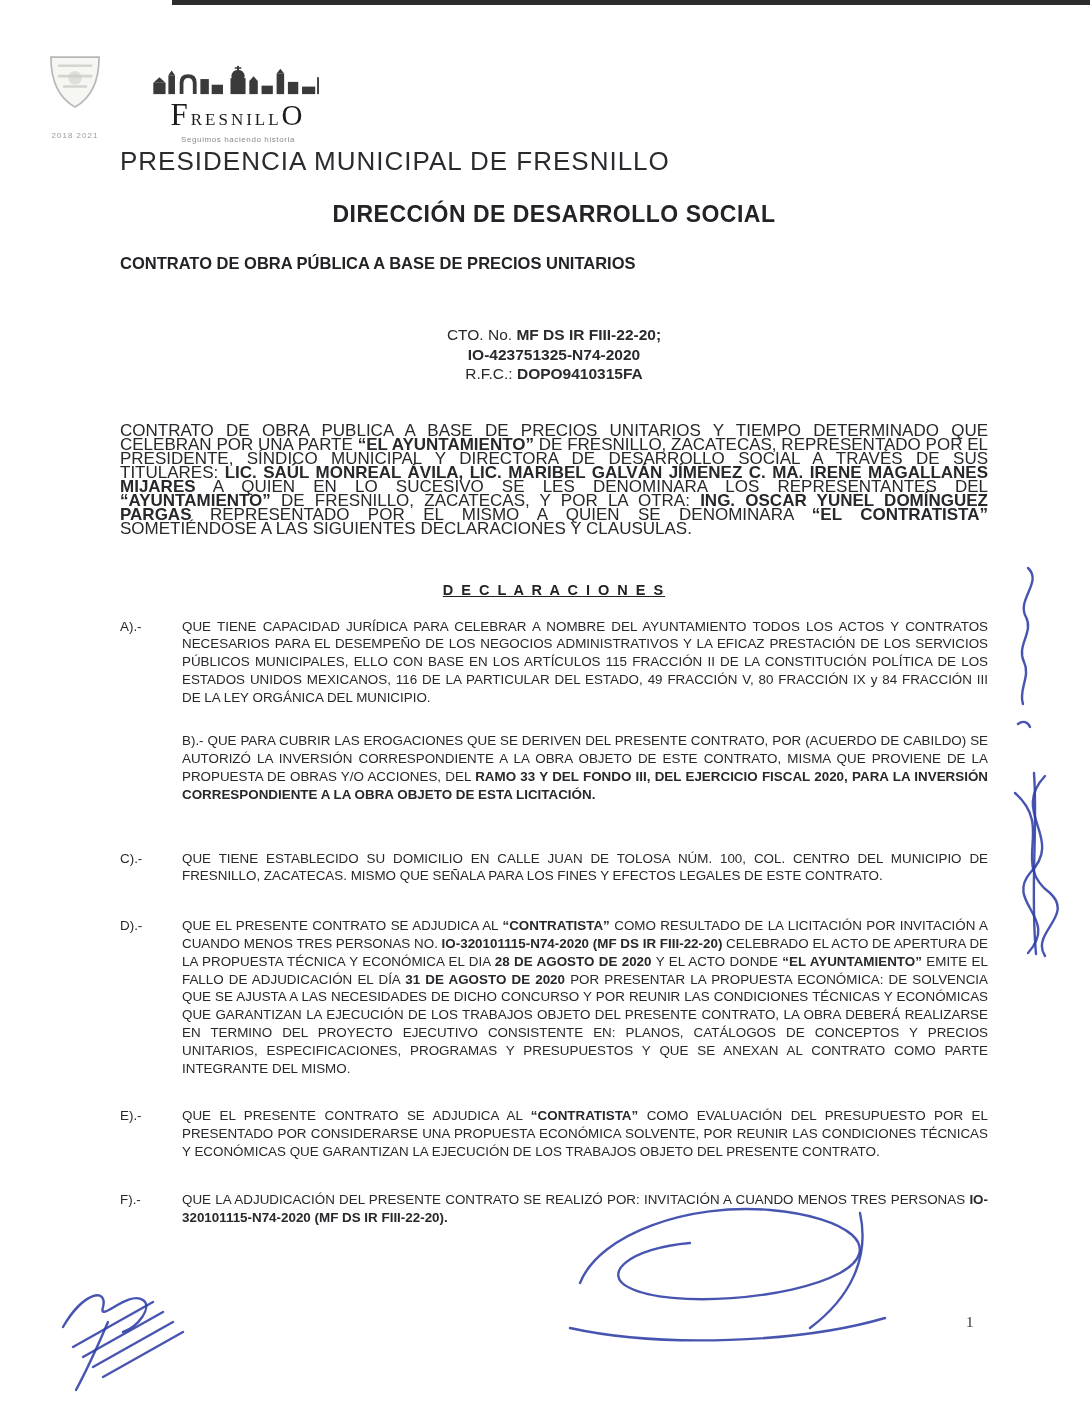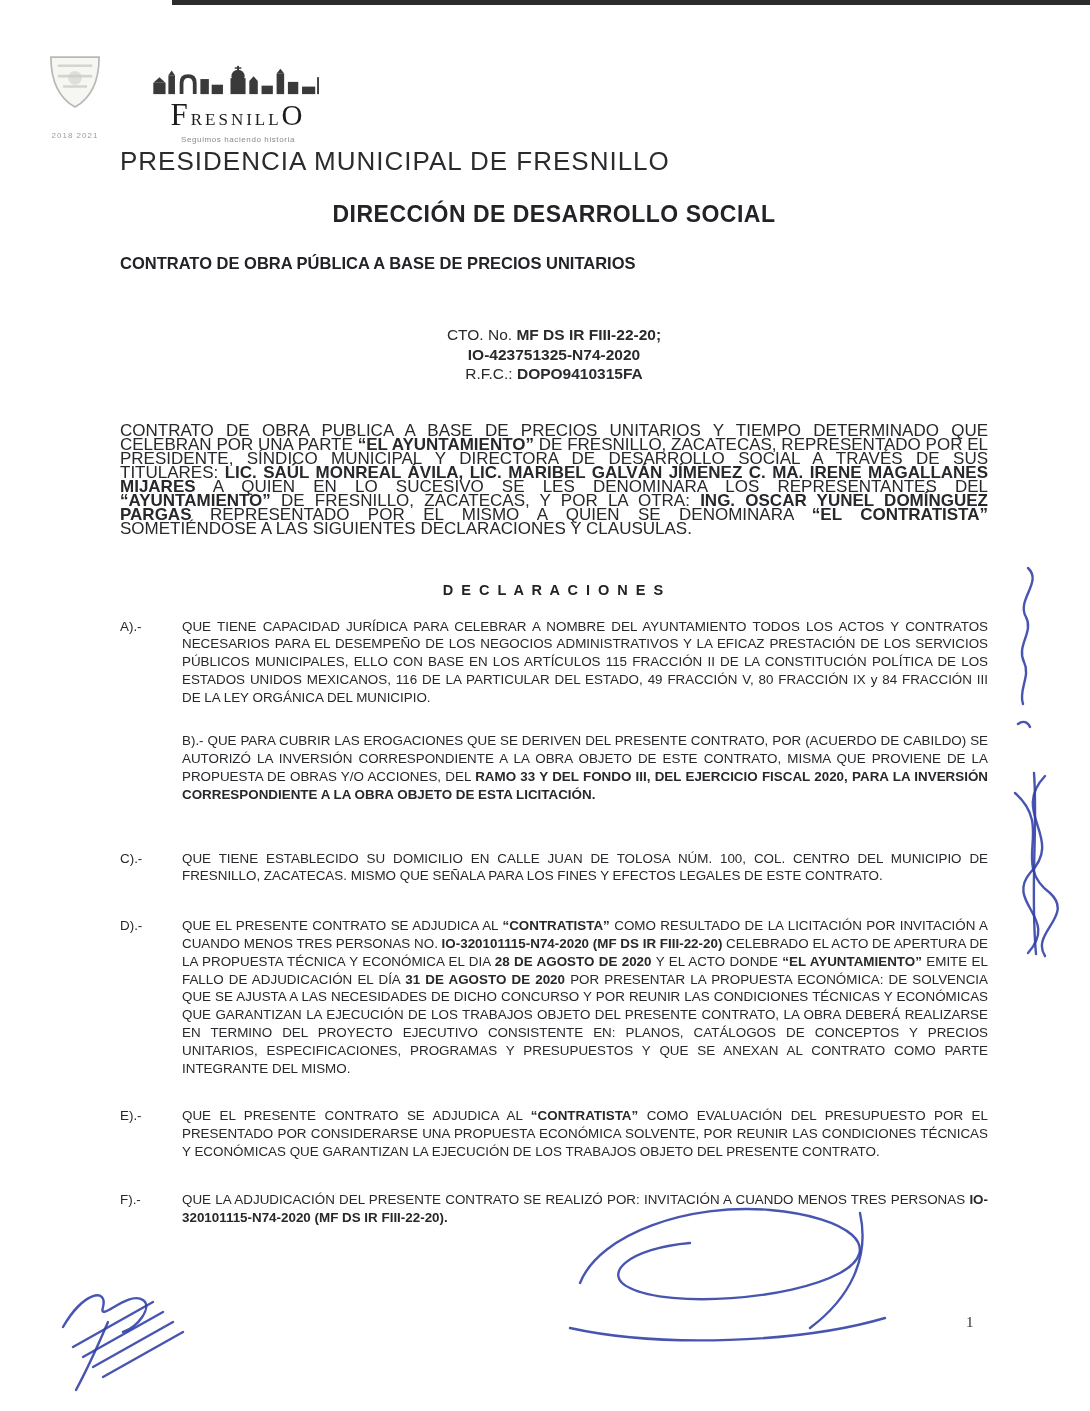--- a/index.html
+++ b/index.html
@@ -28,21 +28,21 @@
 
   .title { margin:0; font-size:26px; font-weight:normal; letter-spacing:1px; color:#2b2b2f; }
   .subtitle { margin:24px 0 8px 0; text-align:center; font-size:23px; font-weight:bold; letter-spacing:.5px; color:#232327; }
   .contract-heading { margin:26px 0 0 0; text-align:left; font-size:16.5px; font-weight:bold; color:#232327; }
 
   .cto-block { margin-top:52px; text-align:center; font-size:15.5px; line-height:19.5px; color:#2a2a2e; }
   .b, .bold { font-weight:bold; }
 
   .intro { margin:40px 0 0 0; font-size:17px; line-height:14px; text-align:justify; color:#28282c; }
 
-  .decl-heading { margin-top:46px; text-align:center; font-weight:bold; font-size:14.5px; letter-spacing:2px; color:#232327; }
+  .decl-heading { margin-top:46px; text-align:center; font-weight:bold; font-size:14.5px; letter-spacing:2px; color:#232327;text-decoration:underline; }
   .primera { margin-top:24px; font-weight:bold; font-size:13.6px; color:#232327; }
 
   .decl-item { display:flex; font-size:13.4px; line-height:17.8px; color:#28282c; }
   .decl-label { flex:0 0 62px; }
   .decl-text { flex:1; text-align:justify; }
   .gap-a { margin-top:20px; }
   .gap-b { margin-top:26px; }
   .gap-c { margin-top:46px; }
   .gap-d { margin-top:32px; }
   .gap-e { margin-top:30px; }

